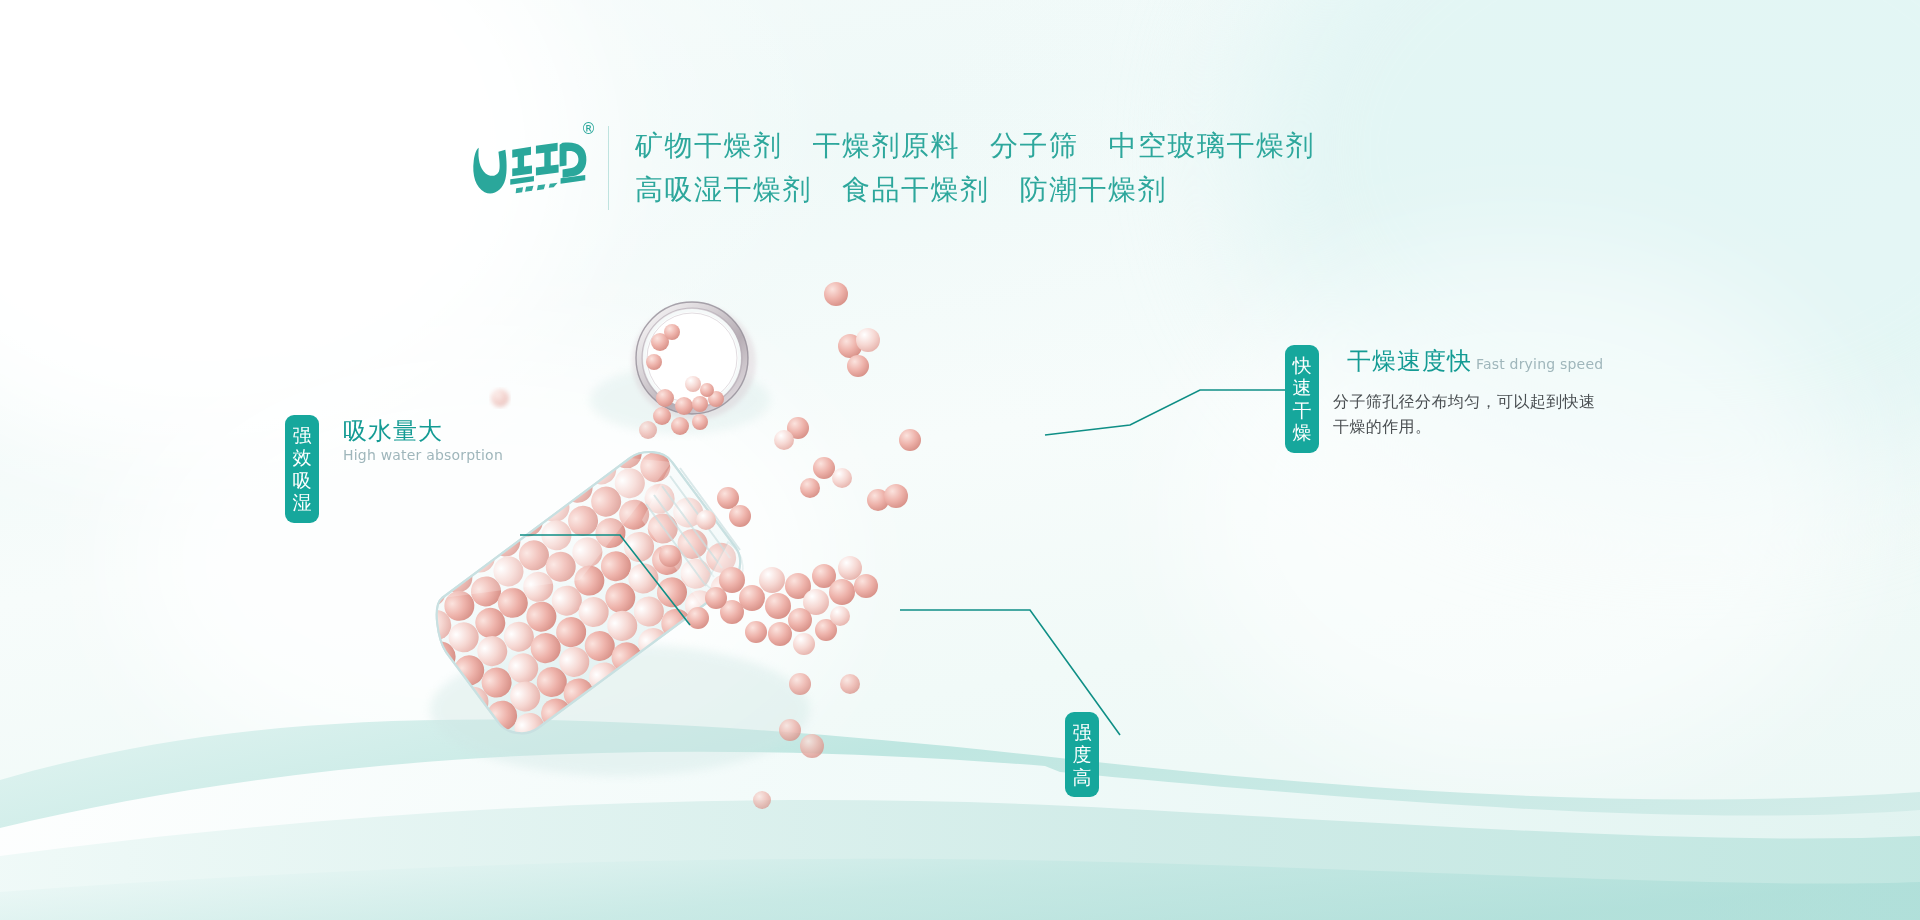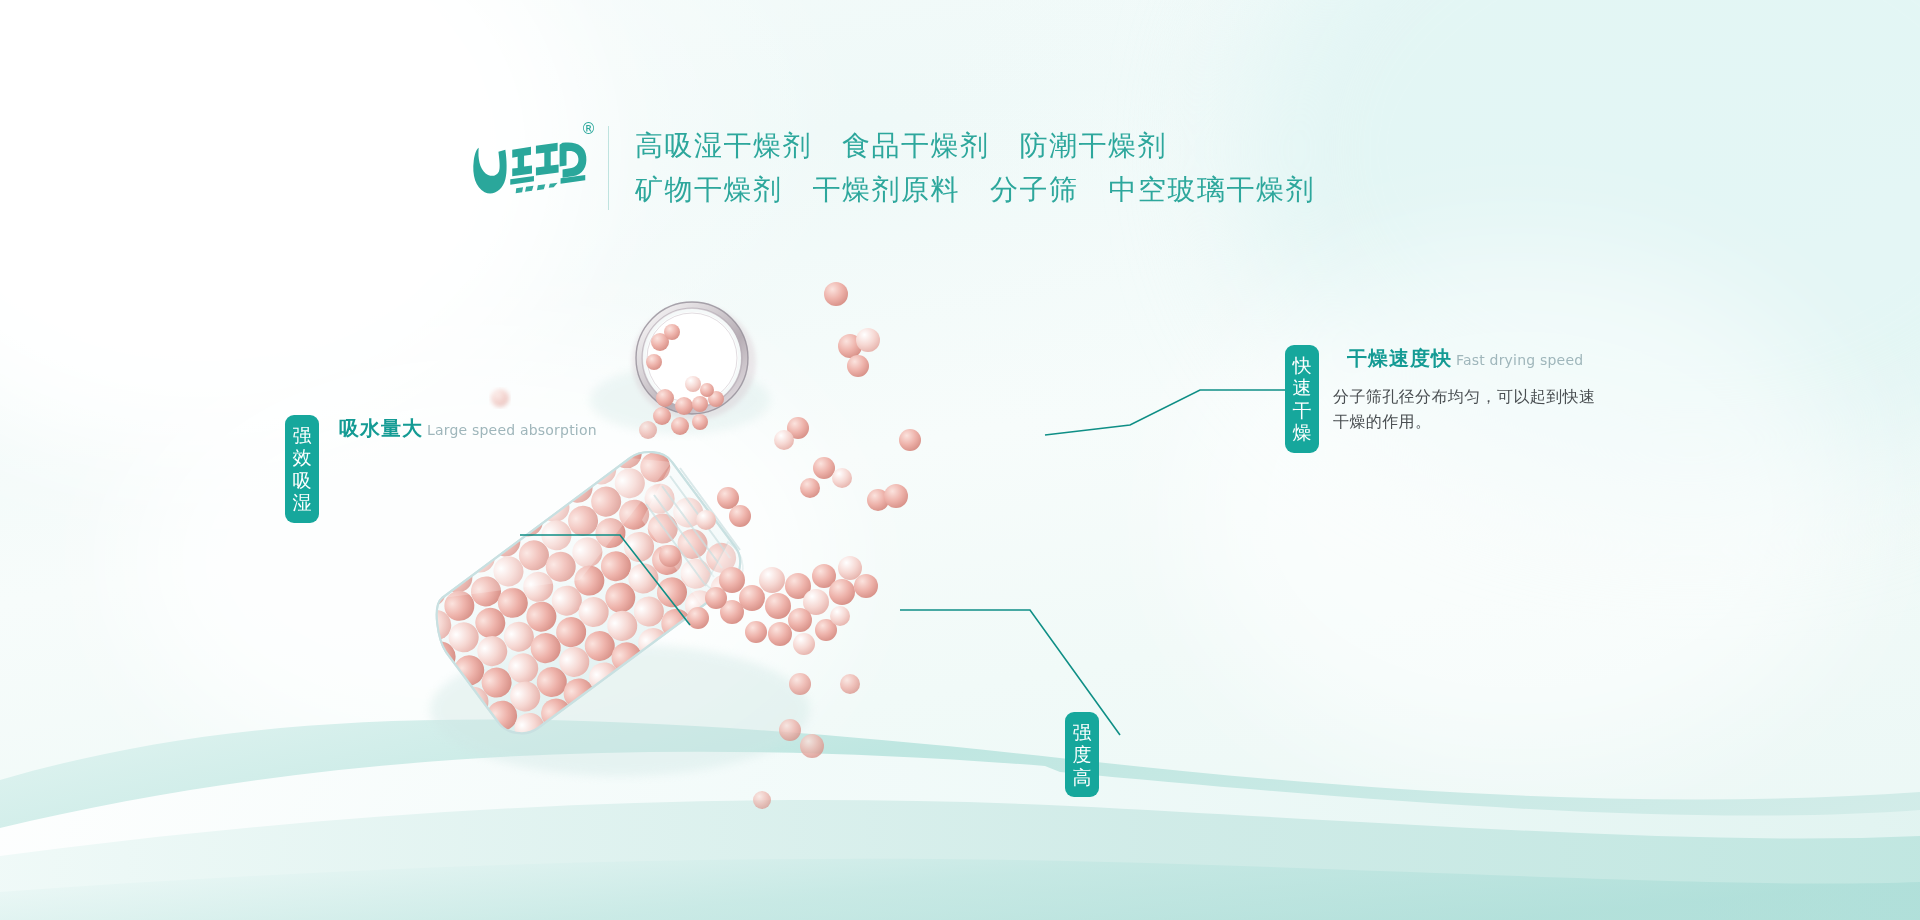--- a/index.html
+++ b/index.html
@@ -41,26 +41,26 @@
   .photo { position:absolute; left:380px; top:280px; width:800px; height:560px; }
 
   
   .callout { position:absolute; display:flex; align-items:flex-start; }
   .badge { flex:0 0 auto; width:34px; border-radius:9px; background:#16a79c;
            color:#ffffff; font-size:19px; line-height:1.18; text-align:center;
            padding:9px 4px 9px 4px; letter-spacing:0px; }
   .badge span { display:block; }
   .ctext { margin-left:14px; }
   .ctitle-row { display:flex; align-items:baseline; }
-  .ctitle { font-size:20px; font-weight:bold; color:#149b94; letter-spacing:1px; }
+  .ctitle { font-size:24px; font-weight:normal; color:#149b94; letter-spacing:1px; }
   .csub { font-size:14px; color:#9fb6bb; margin-left:4px; letter-spacing:.2px; }
   .cbody { font-size:16px; color:#4a4f52; line-height:1.55; margin-top:13px; letter-spacing:.4px; }
 
   #callout-left  { left:285px; top:415px; }
-  #callout-left .ctitle-row { margin-left:6px; }
+  #callout-left .ctitle-row { margin-left:6px;flex-direction:column; }
   #callout-left .cbody { margin-left:6px; }
   #callout-top-right { left:1285px; top:345px; }
   #callout-bottom-right { left:1065px; top:712px; }
 
   
   .leaders { position:absolute; inset:0; pointer-events:none; }
 </style>
 </head>
 <body>
 
@@ -126,29 +126,29 @@
           <path d="M160,109 l16,-2 l-8,9 l-10,1 Z"></path>
         </g>
       </svg>
       <span class="logo-r">®</span>
     </div>
 
     <div class="divider"></div>
 
     <div class="navcols">
       <div class="navrow">
-        <span class="navitem">高吸湿干燥剂</span>
-        <span class="navitem">食品干燥剂</span>
-        <span class="navitem">防潮干燥剂</span>
-      </div>
-      <div class="navrow">
         <span class="navitem">矿物干燥剂</span>
         <span class="navitem">干燥剂原料</span>
         <span class="navitem">分子筛</span>
         <span class="navitem">中空玻璃干燥剂</span>
+      </div>
+      <div class="navrow">
+        <span class="navitem">高吸湿干燥剂</span>
+        <span class="navitem">食品干燥剂</span>
+        <span class="navitem">防潮干燥剂</span>
       </div>
     </div>
   </div>
 
   <svg class="photo" viewBox="0 0 800 560">
     <defs>
       <radialGradient id="bead" cx="35%" cy="30%" r="75%">
         <stop offset="0%" stop-color="#fbe3de"></stop>
         <stop offset="55%" stop-color="#eeb3ab"></stop>
         <stop offset="100%" stop-color="#d79087"></stop>
@@ -404,21 +404,21 @@
   <div class="callout" id="callout-left">
     <div class="badge">
       <span>强</span>
       <span>效</span>
       <span>吸</span>
       <span>湿</span>
     </div>
     <div class="ctext">
       <div class="ctitle-row">
         <span class="ctitle">吸水量大</span>
-        <span class="csub">Large speed absorption</span>
+        <span class="csub">High water absorption</span>
       </div>
     </div>
   </div>
 
   <div class="callout" id="callout-top-right">
     <div class="badge">
       <span>快</span>
       <span>速</span>
       <span>干</span>
       <span>燥</span>

